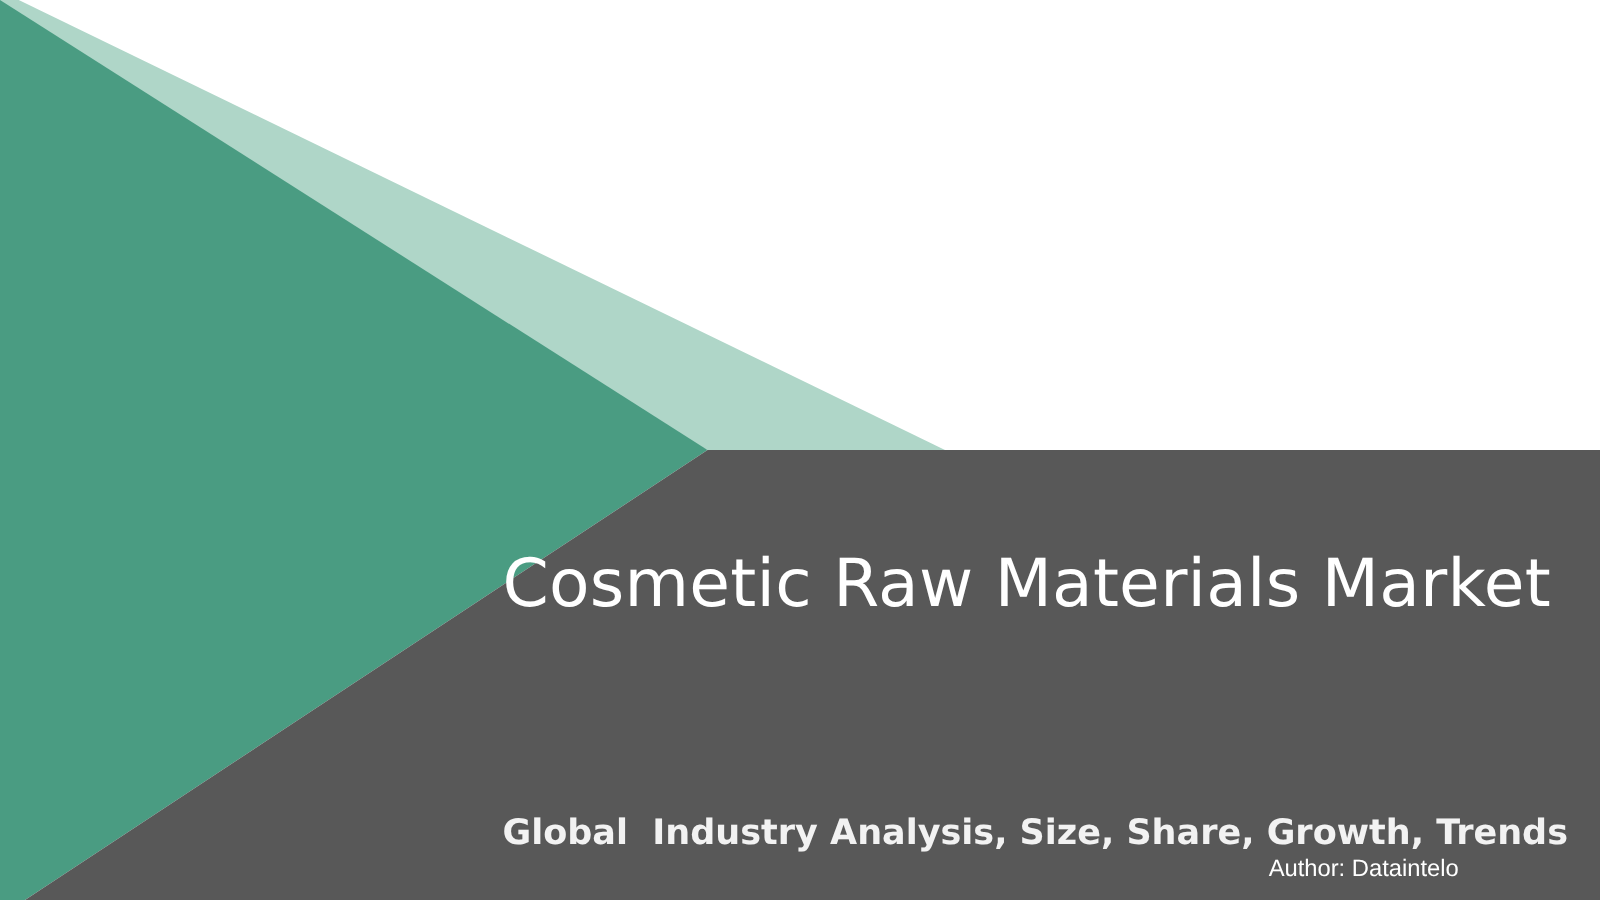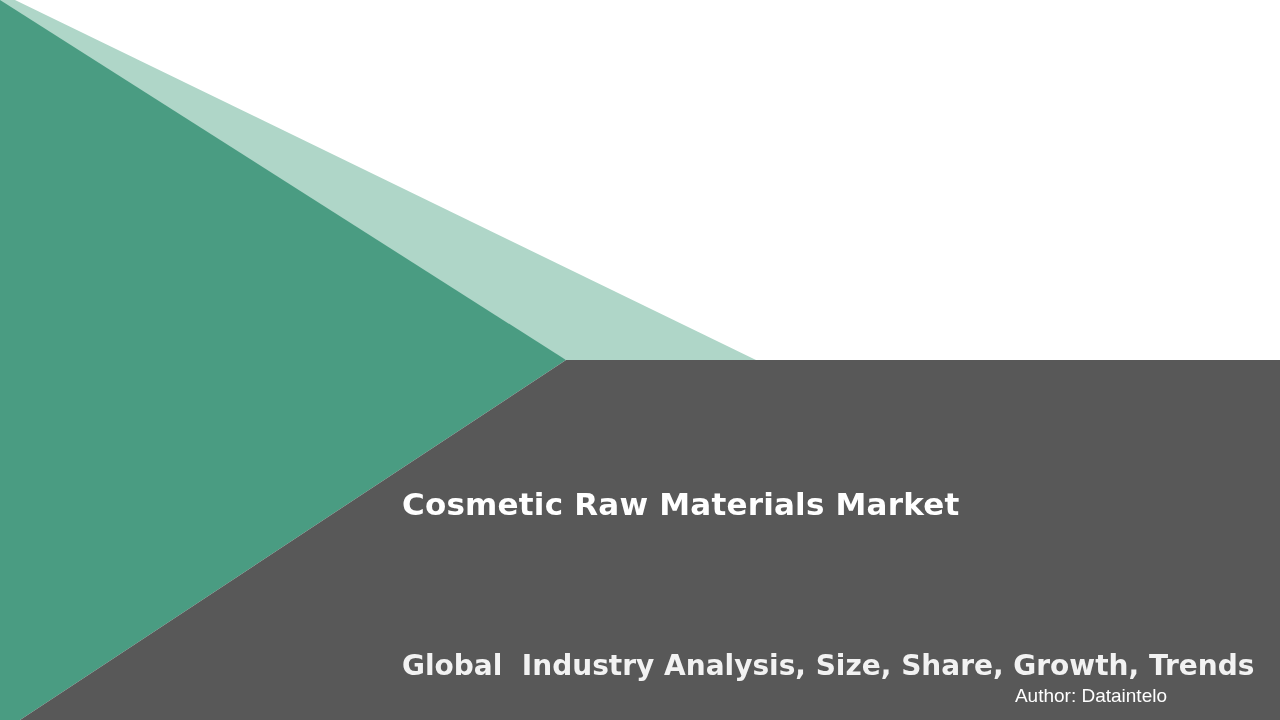--- a/index.html
+++ b/index.html
@@ -32,26 +32,26 @@
     position: absolute;
     left: 0;
     top: 0;
     width: 1280px;
     height: 720px;
   }
 
   #slide-title {
     position: absolute;
     left: 402px;
-    top: 487px;
+    top: 439px;
     width: 820px;
     margin: 0;
     font-family: "DejaVu Sans", sans-serif;
-    font-size: 31px;
-    font-weight: 700;
+    font-size: 53px;
+    font-weight: 400;
     line-height: 1.1;
     letter-spacing: 0.2px;
     color: #ffffff;
     white-space: pre;
   }
 
   #slide-subtitle {
     position: absolute;
     left: 402px;
     top: 536px;

